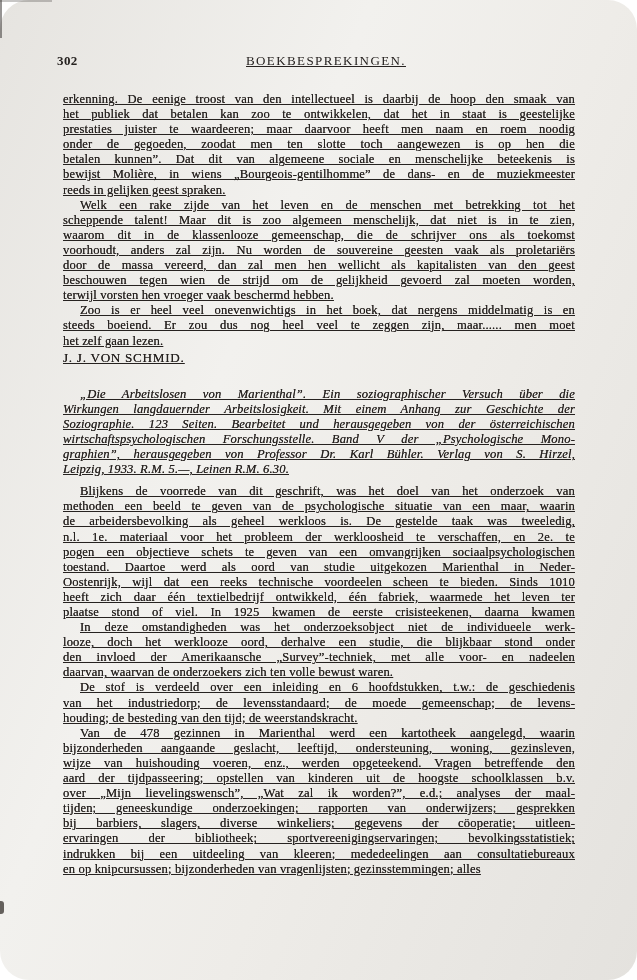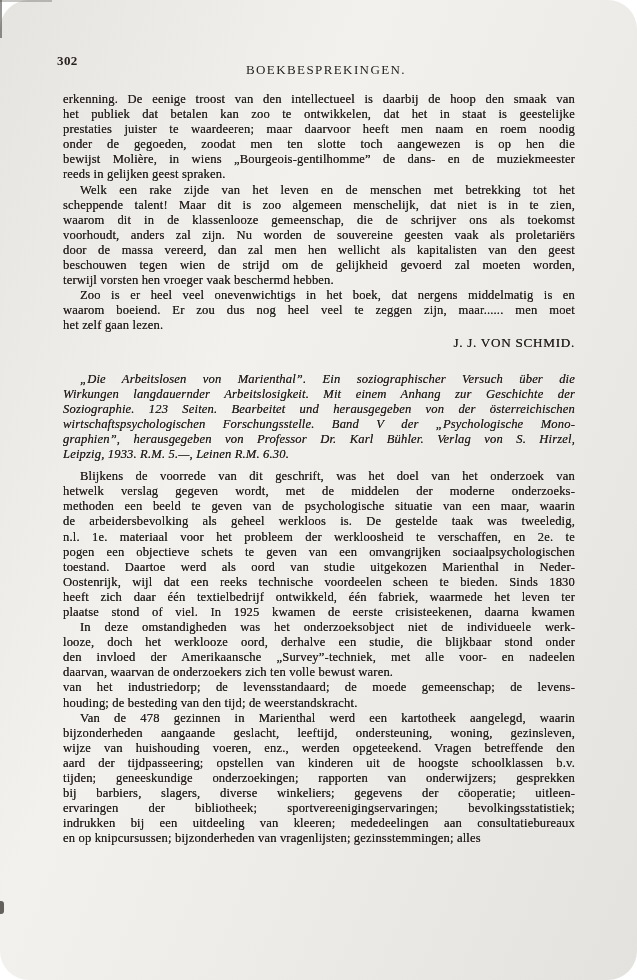--- a/index.html
+++ b/index.html
@@ -18,113 +18,115 @@
     border-radius:29px;
   }
   .edge-artifact-left{position:absolute;left:0;top:0;width:2px;height:38px;background:rgba(45,42,40,.5);}
   .edge-artifact-top{position:absolute;left:0;top:0;width:52px;height:2px;background:rgba(70,66,62,.3);}
   .scan-blob{position:absolute;left:0;top:901px;width:4px;height:13px;background:rgba(40,34,30,.7);border-radius:0 3px 3px 0;}
   .page-number{
     position:absolute;left:57px;top:53px;
     font-size:13px;font-weight:bold;letter-spacing:.4px;
   }
   .running-title{
-    position:absolute;top:62px;left:63px;width:512px;
+    position:absolute;top:53px;left:63px;width:512px;
     text-align:center;font-size:13px;letter-spacing:1.4px;
-    transform:translateX(7px);white-space:nowrap;
+    transform:translateX(7px);white-space:nowrap;text-decoration:underline;
   }
   .article-body{
     position:absolute;top:92px;left:63px;width:512px;
     font-size:12.6px;letter-spacing:.15px;
     text-shadow:0 0 .4px rgba(38,32,28,.85);
   }
   .para{margin:0;}
   .para.bib{font-style:italic;}
   .line{
     height:15.1px;line-height:15.1px;
     text-align:justify;text-align-last:justify;
-    overflow:hidden;white-space:normal;
+    overflow:hidden;white-space:normal;text-decoration:underline;
   }
   .line.last{text-align-last:left;}
   .line.indent{padding-left:17px;}
   .signature-line{
-    height:15.1px;line-height:15.1px;text-align:right;
-    font-size:13.2px;letter-spacing:.7px;
+    height:15.1px;line-height:15.1px;text-align:left;
+    font-size:13.2px;letter-spacing:.7px;text-decoration:underline;
   }
 </style>
 </head>
 <body>
 
 <div class="page">
   <div class="edge-artifact-left"></div>
   <div class="edge-artifact-top"></div>
   <div class="scan-blob"></div>
 
   <div class="page-number">302</div>
   <div class="running-title">BOEKBESPREKINGEN.</div>
 
   <div class="article-body">
       <div class="para">
         <div class="line">erkenning. De eenige troost van den intellectueel is daarbij de hoop den smaak van</div>
         <div class="line">het publiek dat betalen kan zoo te ontwikkelen, dat het in staat is geestelijke</div>
         <div class="line">prestaties juister te waardeeren; maar daarvoor heeft men naam en roem noodig</div>
         <div class="line">onder de gegoeden, zoodat men ten slotte toch aangewezen is op hen die</div>
+        <div class="line">betalen kunnen”. Dat dit van algemeene sociale en menschelijke beteekenis is</div>
         <div class="line">bewijst Molière, in wiens „Bourgeois-gentilhomme” de dans- en de muziekmeester</div>
         <div class="line last">reeds in gelijken geest spraken.</div>
       </div>
       <div class="para">
         <div class="line indent">Welk een rake zijde van het leven en de menschen met betrekking tot het</div>
         <div class="line">scheppende talent! Maar dit is zoo algemeen menschelijk, dat niet is in te zien,</div>
         <div class="line">waarom dit in de klassenlooze gemeenschap, die de schrijver ons als toekomst</div>
         <div class="line">voorhoudt, anders zal zijn. Nu worden de souvereine geesten vaak als proletariërs</div>
         <div class="line">door de massa vereerd, dan zal men hen wellicht als kapitalisten van den geest</div>
         <div class="line">beschouwen tegen wien de strijd om de gelijkheid gevoerd zal moeten worden,</div>
         <div class="line last">terwijl vorsten hen vroeger vaak beschermd hebben.</div>
       </div>
       <div class="para">
         <div class="line indent">Zoo is er heel veel onevenwichtigs in het boek, dat nergens middelmatig is en</div>
-        <div class="line">waarom boeiend. Er zou dus nog heel veel te zeggen zijn, maar...... men moet</div>
+        <div class="line">steeds boeiend. Er zou dus nog heel veel te zeggen zijn, maar...... men moet</div>
         <div class="line last">het zelf gaan lezen.</div>
       </div>
       <div class="signature-line" style="margin-top: 1px;">J. J. VON SCHMID.</div>
       <div class="para bib" style="margin-top: 22px;">
         <div class="line indent">„Die Arbeitslosen von Marienthal”. Ein soziographischer Versuch über die</div>
         <div class="line">Wirkungen langdauernder Arbeitslosigkeit. Mit einem Anhang zur Geschichte der</div>
         <div class="line">Soziographie. 123 Seiten. Bearbeitet und herausgegeben von der österreichischen</div>
         <div class="line">wirtschaftspsychologischen Forschungsstelle. Band V der „Psychologische Mono-</div>
         <div class="line">graphien”, herausgegeben von Professor Dr. Karl Bühler. Verlag von S. Hirzel,</div>
         <div class="line last">Leipzig, 1933. R.M. 5.—, Leinen R.M. 6.30.</div>
       </div>
       <div class="para" style="margin-top: 7px;">
         <div class="line indent">Blijkens de voorrede van dit geschrift, was het doel van het onderzoek van</div>
-        <div class="line">hetwelk verslag gegeven wordt, met de middelen der moderne onderzoeks-</div>
         <div class="line">methoden een beeld te geven van de psychologische situatie van een maar, waarin</div>
         <div class="line">de arbeidersbevolking als geheel werkloos is. De gestelde taak was tweeledig,</div>
         <div class="line">n.l. 1e. materiaal voor het probleem der werkloosheid te verschaffen, en 2e. te</div>
         <div class="line">pogen een objectieve schets te geven van een omvangrijken sociaalpsychologischen</div>
         <div class="line">toestand. Daartoe werd als oord van studie uitgekozen Marienthal in Neder-</div>
-        <div class="line">Oostenrijk, wijl dat een reeks technische voordeelen scheen te bieden. Sinds 1830</div>
+        <div class="line">Oostenrijk, wijl dat een reeks technische voordeelen scheen te bieden. Sinds 1010</div>
         <div class="line">heeft zich daar één textielbedrijf ontwikkeld, één fabriek, waarmede het leven ter</div>
         <div class="line">plaatse stond of viel. In 1925 kwamen de eerste crisisteekenen, daarna kwamen</div>
       </div>
       <div class="para">
         <div class="line indent">In deze omstandigheden was het onderzoeksobject niet de individueele werk-</div>
         <div class="line">looze, doch het werklooze oord, derhalve een studie, die blijkbaar stond onder</div>
         <div class="line">den invloed der Amerikaansche „Survey”-techniek, met alle voor- en nadeelen</div>
         <div class="line last">daarvan, waarvan de onderzoekers zich ten volle bewust waren.</div>
       </div>
       <div class="para">
+        <div class="line indent">De stof is verdeeld over een inleiding en 6 hoofdstukken, t.w.: de geschiedenis</div>
         <div class="line">van het industriedorp; de levensstandaard; de moede gemeenschap; de levens-</div>
         <div class="line last">houding; de besteding van den tijd; de weerstandskracht.</div>
       </div>
       <div class="para">
         <div class="line indent">Van de 478 gezinnen in Marienthal werd een kartotheek aangelegd, waarin</div>
         <div class="line">bijzonderheden aangaande geslacht, leeftijd, ondersteuning, woning, gezinsleven,</div>
         <div class="line">wijze van huishouding voeren, enz., werden opgeteekend. Vragen betreffende den</div>
         <div class="line">aard der tijdpasseering; opstellen van kinderen uit de hoogste schoolklassen b.v.</div>
+        <div class="line">over „Mijn lievelingswensch”, „Wat zal ik worden?”, e.d.; analyses der maal-</div>
         <div class="line">tijden; geneeskundige onderzoekingen; rapporten van onderwijzers; gesprekken</div>
         <div class="line">bij barbiers, slagers, diverse winkeliers; gegevens der cöoperatie; uitleen-</div>
         <div class="line">ervaringen der bibliotheek; sportvereenigingservaringen; bevolkingsstatistiek;</div>
         <div class="line">indrukken bij een uitdeeling van kleeren; mededeelingen aan consultatiebureaux</div>
         <div class="line last">en op knipcursussen; bijzonderheden van vragenlijsten; gezinsstemmingen; alles</div>
       </div>
     </div>
 </div>
 
 </body></html>

